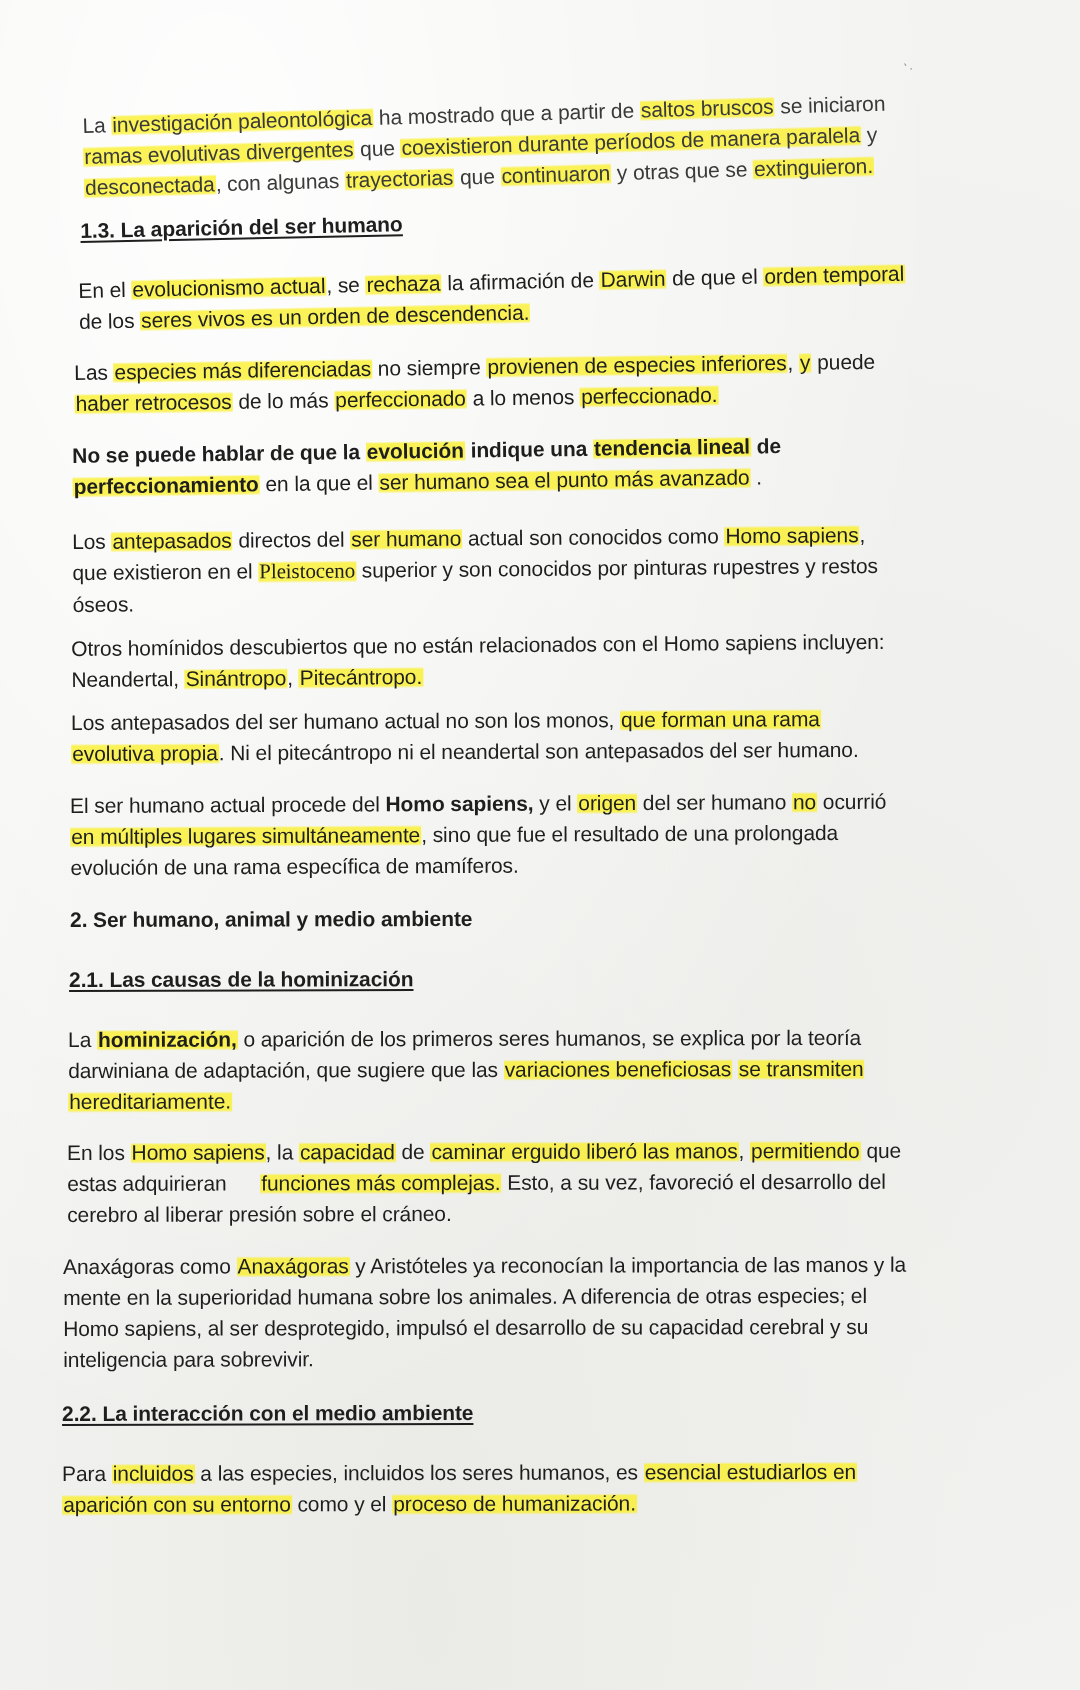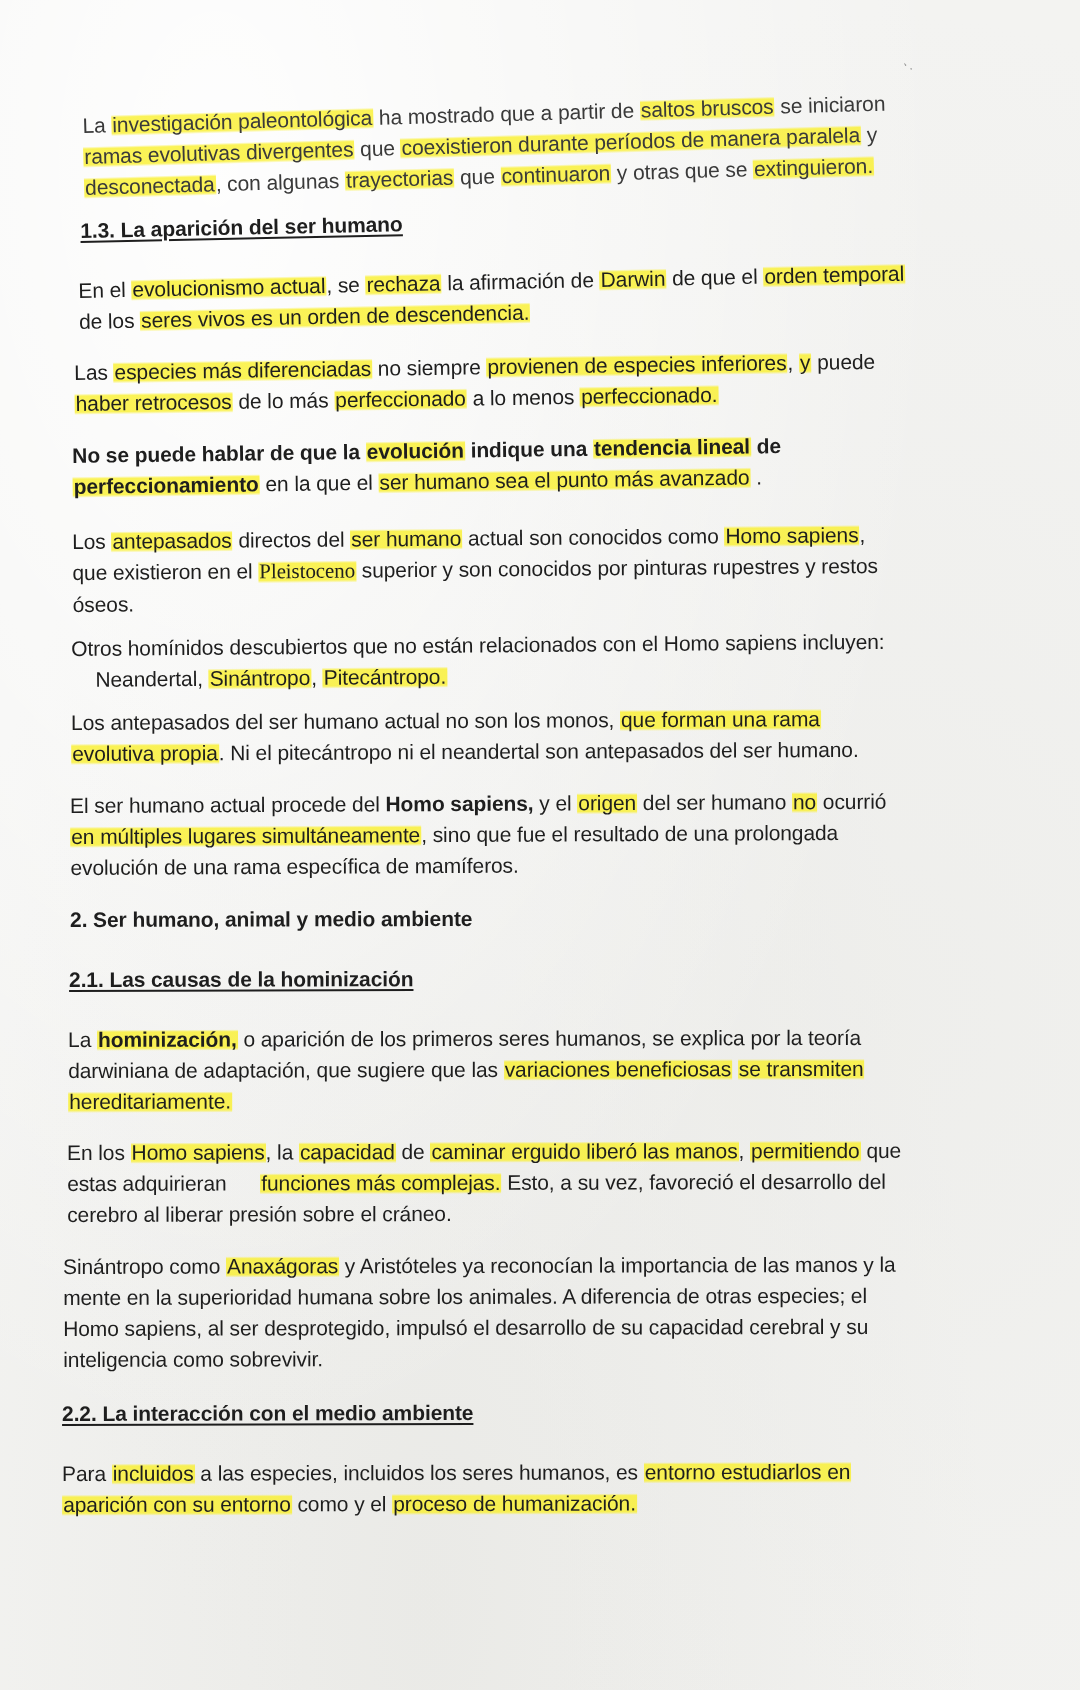--- a/index.html
+++ b/index.html
@@ -93,21 +93,21 @@
         <div class="line"><span class="b" style="white-space: pre;">No se puede hablar de que la </span><span class="hl b" style="white-space: pre;">evolución</span><span class="b" style="white-space: pre;"> indique una </span><span class="hl b" style="white-space: pre;">tendencia lineal</span><span class="b" style="white-space: pre;"> de</span></div>
         <div class="line"><span class="hl b" style="white-space: pre;">perfeccionamiento</span><span class="" style="white-space: pre;"> en la que el </span><span class="hl" style="white-space: pre;">ser humano sea el punto más avanzado</span><span class="" style="white-space: pre;"> .</span></div>
       </div>
       <div class="block tilt3" style="top: 526px; left: 72px;">
         <div class="line"><span class="" style="white-space: pre;">Los </span><span class="hl" style="white-space: pre;">antepasados</span><span class="" style="white-space: pre;"> directos del </span><span class="hl" style="white-space: pre;">ser humano</span><span class="" style="white-space: pre;"> actual son conocidos como </span><span class="hl" style="white-space: pre;">Homo sapiens</span><span class="" style="white-space: pre;">,</span></div>
         <div class="line"><span class="" style="white-space: pre;">que existieron en el </span><span class="hl" style="white-space: pre; font-family: Liberation Serif, serif;">Pleistoceno</span><span class="" style="white-space: pre;"> superior y son conocidos por pinturas rupestres y restos</span></div>
         <div class="line"><span class="" style="white-space: pre;">óseos.</span></div>
       </div>
       <div class="block tilt3" style="top: 633px; left: 71px;">
         <div class="line"><span class="" style="white-space: pre;">Otros homínidos descubiertos que no están relacionados con el Homo sapiens incluyen:</span></div>
-        <div class="line"><span class="" style="white-space: pre; margin-left: 24px;">Neandertal, </span><span class="hl" style="white-space: pre;">Sinántropo</span><span class="" style="white-space: pre;">, </span><span class="hl" style="white-space: pre;">Pitecántropo.</span></div>
+        <div class="line"><span class="" style="white-space: pre;">Neandertal, </span><span class="hl" style="white-space: pre;">Sinántropo</span><span class="" style="white-space: pre;">, </span><span class="hl" style="white-space: pre;">Pitecántropo.</span></div>
       </div>
       <div class="block tilt4" style="top: 707px; left: 71px;">
         <div class="line"><span class="" style="white-space: pre;">Los antepasados del ser humano actual no son los monos, </span><span class="hl" style="white-space: pre;">que forman una rama</span></div>
         <div class="line"><span class="hl" style="white-space: pre;">evolutiva propia</span><span class="" style="white-space: pre;">. Ni el pitecántropo ni el neandertal son antepasados del ser humano.</span></div>
       </div>
       <div class="block tilt4" style="top: 790px; left: 70px;">
         <div class="line"><span class="" style="white-space: pre;">El ser humano actual procede del </span><span class="b" style="white-space: pre;">Homo sapiens,</span><span class="" style="white-space: pre;"> y el </span><span class="hl" style="white-space: pre;">origen</span><span class="" style="white-space: pre;"> del ser humano </span><span class="hl" style="white-space: pre;">no</span><span class="" style="white-space: pre;"> ocurrió</span></div>
         <div class="line"><span class="hl" style="white-space: pre;">en múltiples lugares simultáneamente</span><span class="" style="white-space: pre;">, sino que fue el resultado de una prolongada</span></div>
         <div class="line"><span class="" style="white-space: pre;">evolución de una rama específica de mamíferos.</span></div>
       </div>
@@ -121,26 +121,26 @@
         <div class="line"><span class="" style="white-space: pre;">La </span><span class="hl b" style="white-space: pre;">hominización,</span><span class="" style="white-space: pre;"> o aparición de los primeros seres humanos, se explica por la teoría</span></div>
         <div class="line"><span class="" style="white-space: pre;">darwiniana de adaptación, que sugiere que las </span><span class="hl" style="white-space: pre;">variaciones beneficiosas</span><span class="" style="white-space: pre;"> </span><span class="hl" style="white-space: pre; text-align: right;">se transmiten</span></div>
         <div class="line"><span class="hl" style="white-space: pre;">hereditariamente.</span></div>
       </div>
       <div class="block tilt5" style="top: 1137px; left: 67px;">
         <div class="line"><span class="" style="white-space: pre;">En los </span><span class="hl" style="white-space: pre;">Homo sapiens</span><span class="" style="white-space: pre;">, la </span><span class="hl" style="white-space: pre;">capacidad</span><span class="" style="white-space: pre;"> de </span><span class="hl" style="white-space: pre;">caminar erguido liberó las manos</span><span class="" style="white-space: pre;">, </span><span class="hl" style="white-space: pre;">permitiendo</span><span class="" style="white-space: pre;"> que</span></div>
         <div class="line"><span class="" style="white-space: pre; margin-top: 12px;">estas adquirieran </span><span class="hl" style="white-space: pre; margin-left: 28px;">funciones más complejas.</span><span class="" style="white-space: pre;"> Esto, a su vez, favoreció el desarrollo del</span></div>
         <div class="line"><span class="" style="white-space: pre;">cerebro al liberar presión sobre el cráneo.</span></div>
       </div>
       <div class="block tilt5" style="top: 1251px; left: 63px;">
-        <div class="line"><span class="" style="white-space: pre;">Sinántropo como </span><span class="hl" style="white-space: pre;">Anaxágoras</span><span class="" style="white-space: pre;"> y Aristóteles ya reconocían la importancia de las manos y la</span></div>
+        <div class="line"><span class="" style="white-space: pre;">Anaxágoras como </span><span class="hl" style="white-space: pre;">Anaxágoras</span><span class="" style="white-space: pre;"> y Aristóteles ya reconocían la importancia de las manos y la</span></div>
         <div class="line"><span class="" style="white-space: pre;">mente en la superioridad humana sobre los animales. A diferencia de otras especies; el</span></div>
         <div class="line"><span class="" style="white-space: pre;">Homo sapiens, al ser desprotegido, impulsó el desarrollo de su capacidad cerebral y su</span></div>
-        <div class="line"><span class="" style="white-space: pre;">inteligencia como sobrevivir.</span></div>
+        <div class="line"><span class="" style="white-space: pre;">inteligencia para sobrevivir.</span></div>
       </div>
       <div class="block tilt5" style="top: 1398px; left: 62px;">
         <div class="heading ul">2.2. La interacción con el medio ambiente</div>
       </div>
       <div class="block tilt5" style="top: 1458px; left: 62px;">
-        <div class="line"><span class="" style="white-space: pre;">Para </span><span class="hl" style="white-space: pre;">incluidos</span><span class="" style="white-space: pre;"> a las especies, incluidos los seres humanos, es </span><span class="hl" style="white-space: pre;">entorno estudiarlos en</span></div>
+        <div class="line"><span class="" style="white-space: pre;">Para </span><span class="hl" style="white-space: pre;">incluidos</span><span class="" style="white-space: pre;"> a las especies, incluidos los seres humanos, es </span><span class="hl" style="white-space: pre;">esencial estudiarlos en</span></div>
         <div class="line"><span class="hl" style="white-space: pre;">aparición con su entorno</span><span class="" style="white-space: pre;"> como y el </span><span class="hl" style="white-space: pre;">proceso de humanización.</span></div>
       </div>
     </div>
 </div>
 
 </body></html>

